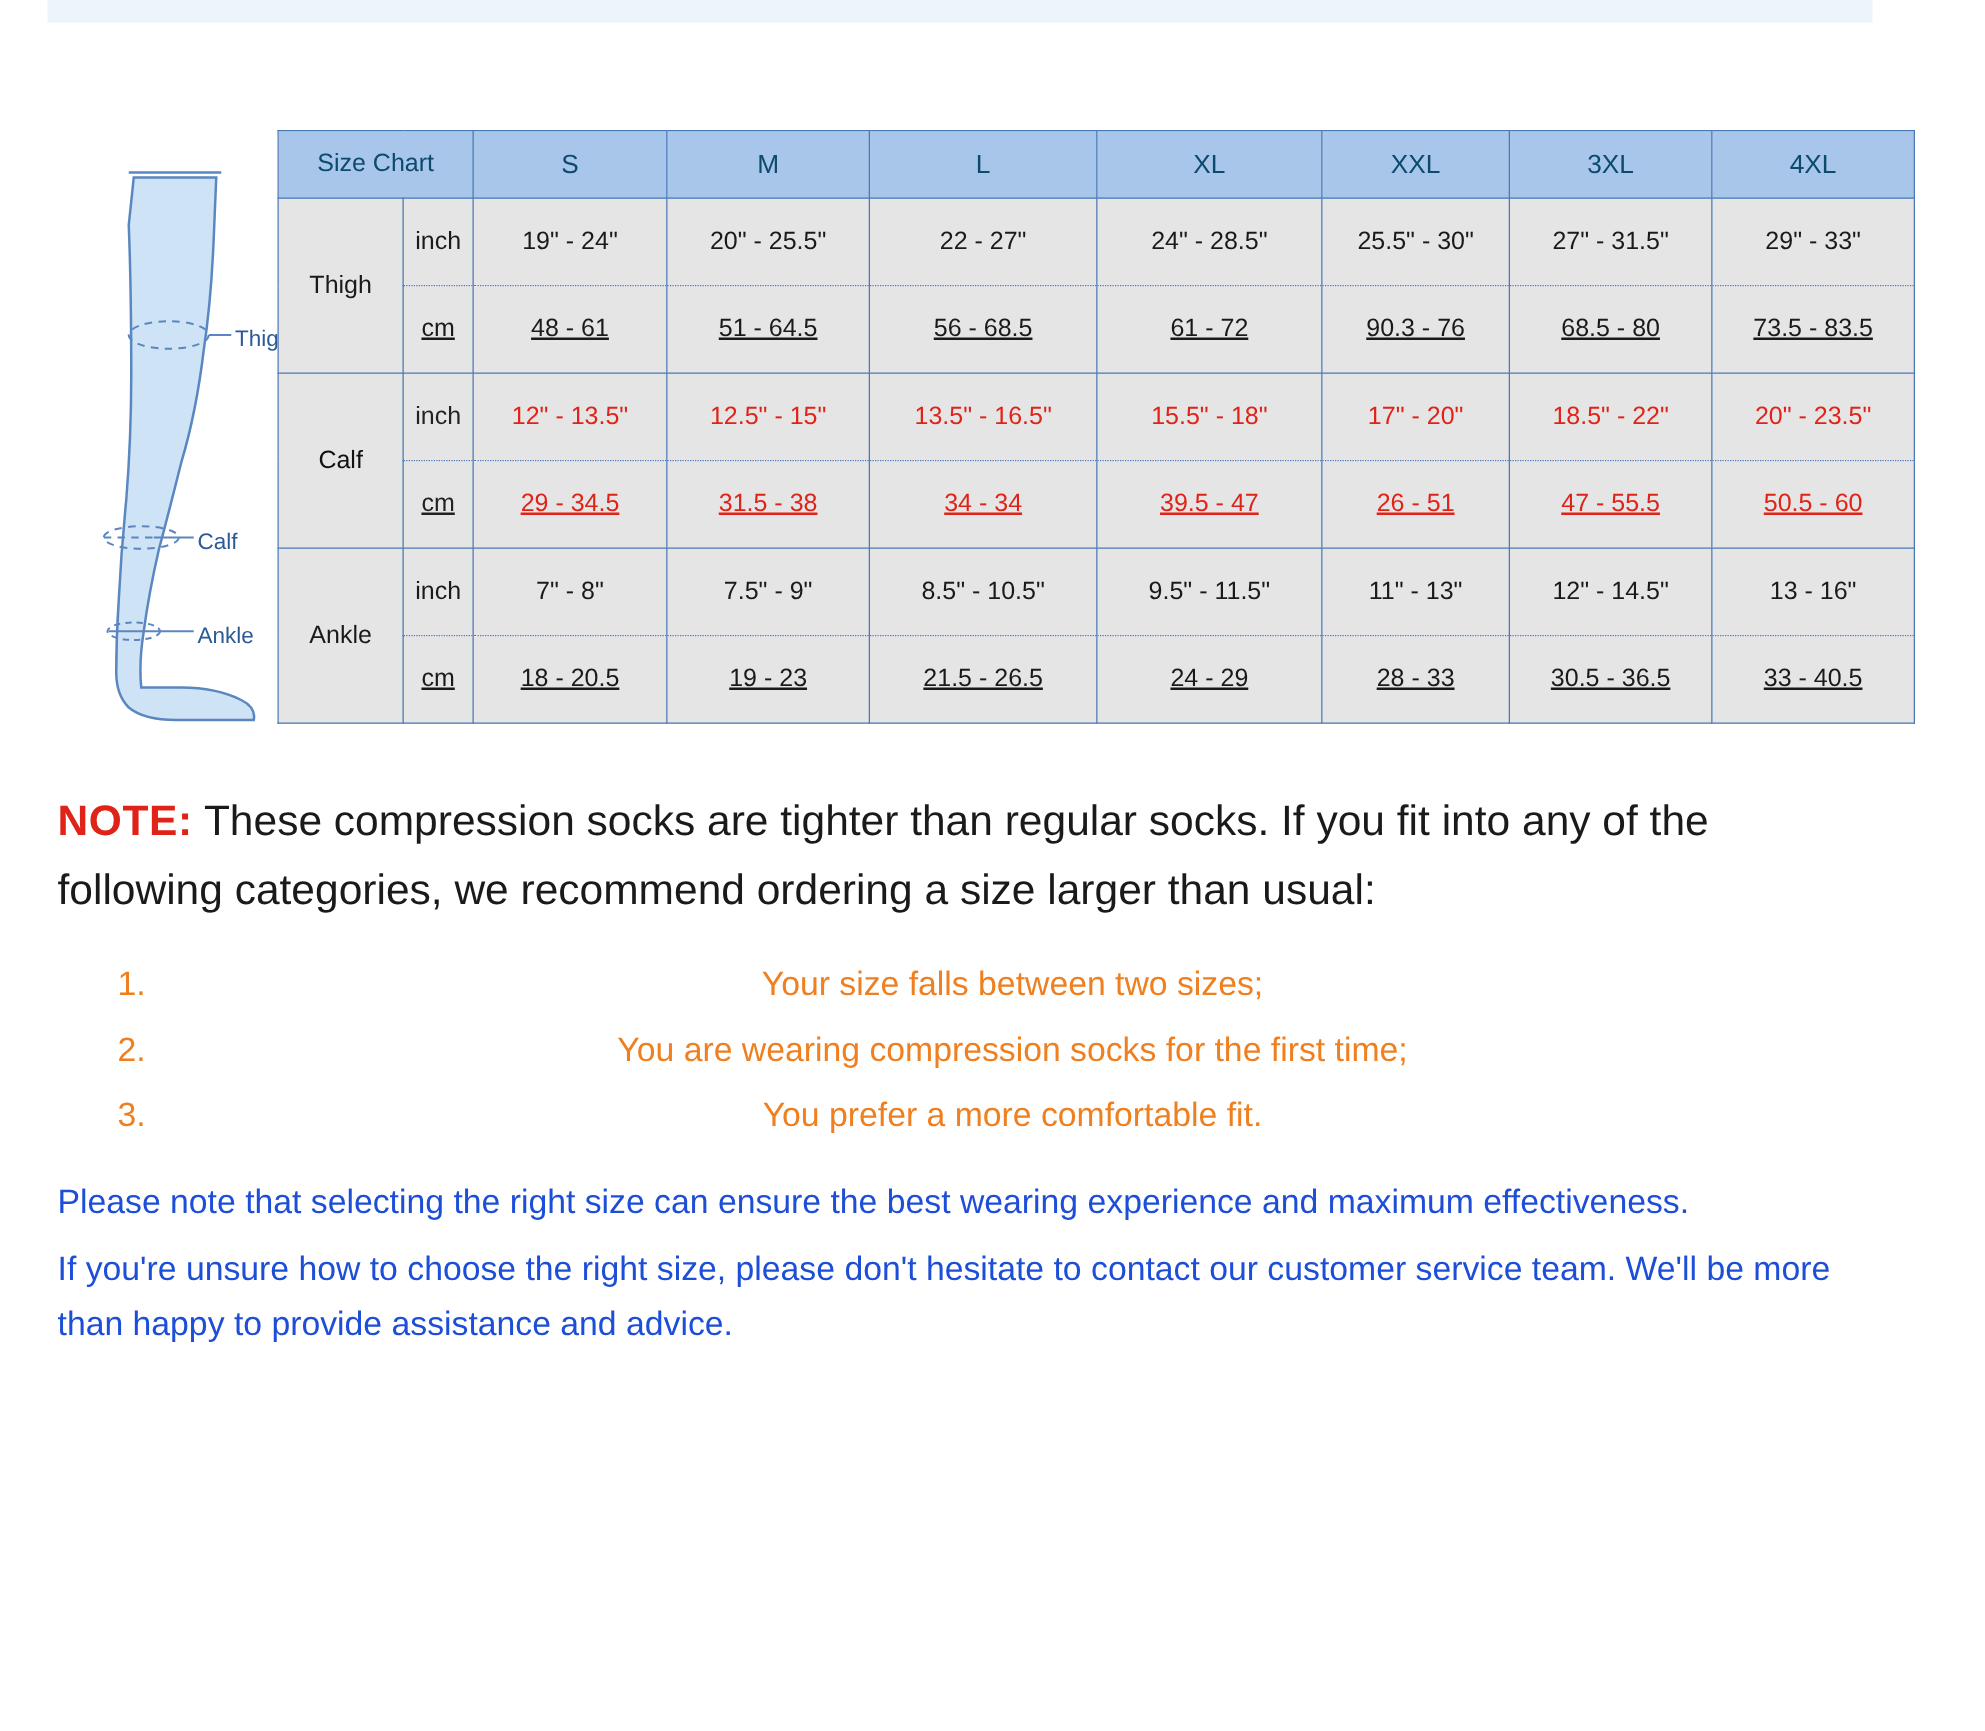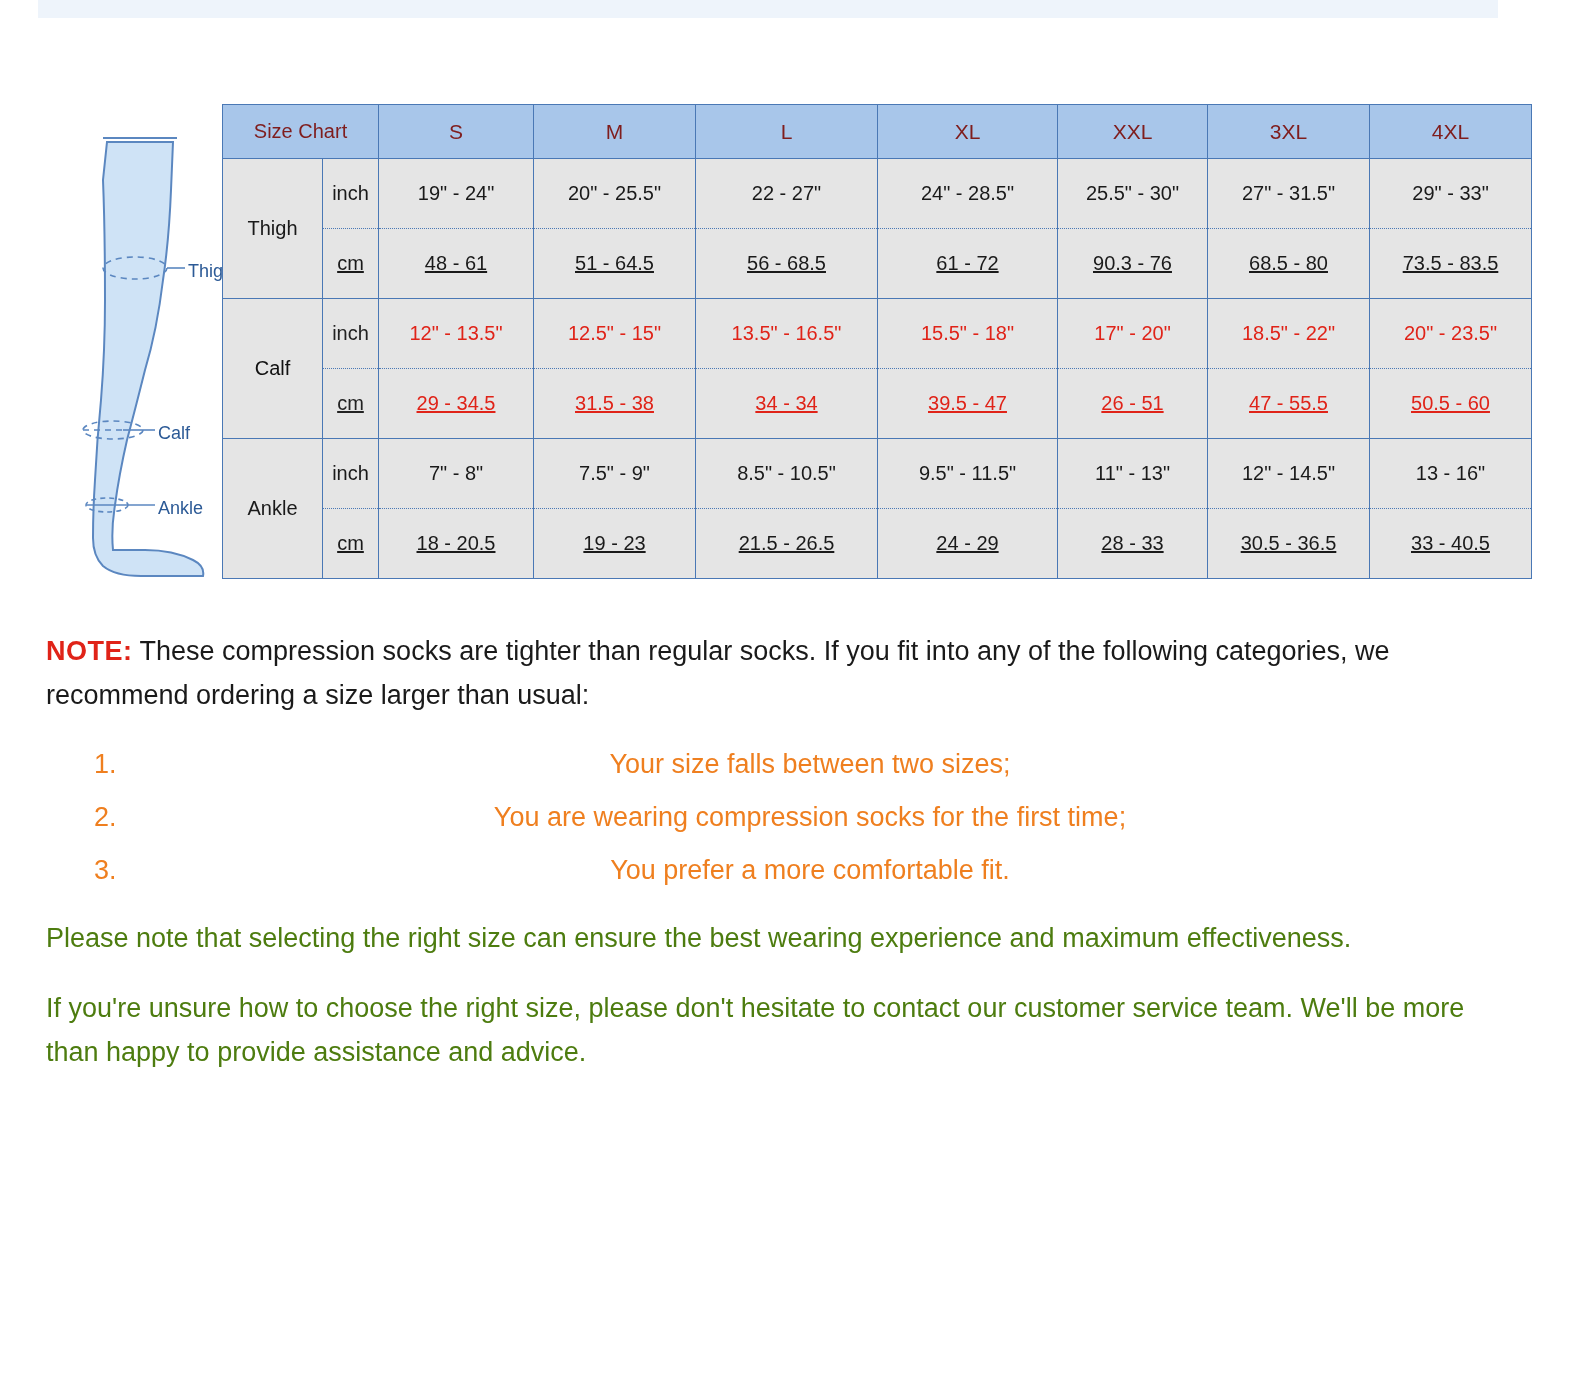--- a/index.html
+++ b/index.html
@@ -53,21 +53,21 @@
     color: #1a1a1a;
     text-align: center;
     font-weight: normal;
     padding: 0;
     background: #e5e5e5;
   }
   table.size-table thead th {
     background: #a8c6ea;
     height: 54px;
     font-size: 21px;
-    color: #7f1d1d;
+    color: #0c4a6e;
   }
   table.size-table thead th.head-first {
     font-size: 20px;
   }
   td.rowlabel {
     background: #dbe7f7;
     font-size: 22px;
     color: #111;
     width: 100px;
   }
@@ -95,21 +95,21 @@
   .calf-row td.unit + td.val {
     color: #e02318;
   }
   .note-block {
     position: absolute;
     left: 46px;
     top: 630px;
     width: 1450px;
   }
   .note-p {
-    font-size: 27px;
+    font-size: 34px;
     line-height: 1.62;
     color: #1a1a1a;
     margin: 0 0 14px 0;
   }
   .note-label {
     color: #e02318;
     font-weight: bold;
     letter-spacing: 0.5px;
   }
   ol.reasons {
@@ -121,22 +121,22 @@
   ol.reasons li {
     font-size: 27px;
     line-height: 1.58;
     color: #ef7f1f;
     margin-bottom: 10px;
     text-align: center;
   }
   .para {
     font-size: 27px;
     line-height: 1.62;
-    color: #4d7c0f;
-    margin: 26px 0 0 0;
+    color: #1d4ed8;
+    margin: 10px 0 0 0;
   }
 </style>
 </head>
 <body>
 
 <div class="page">
 
   <div class="top-band"></div>
 
   <div class="chart-area">

